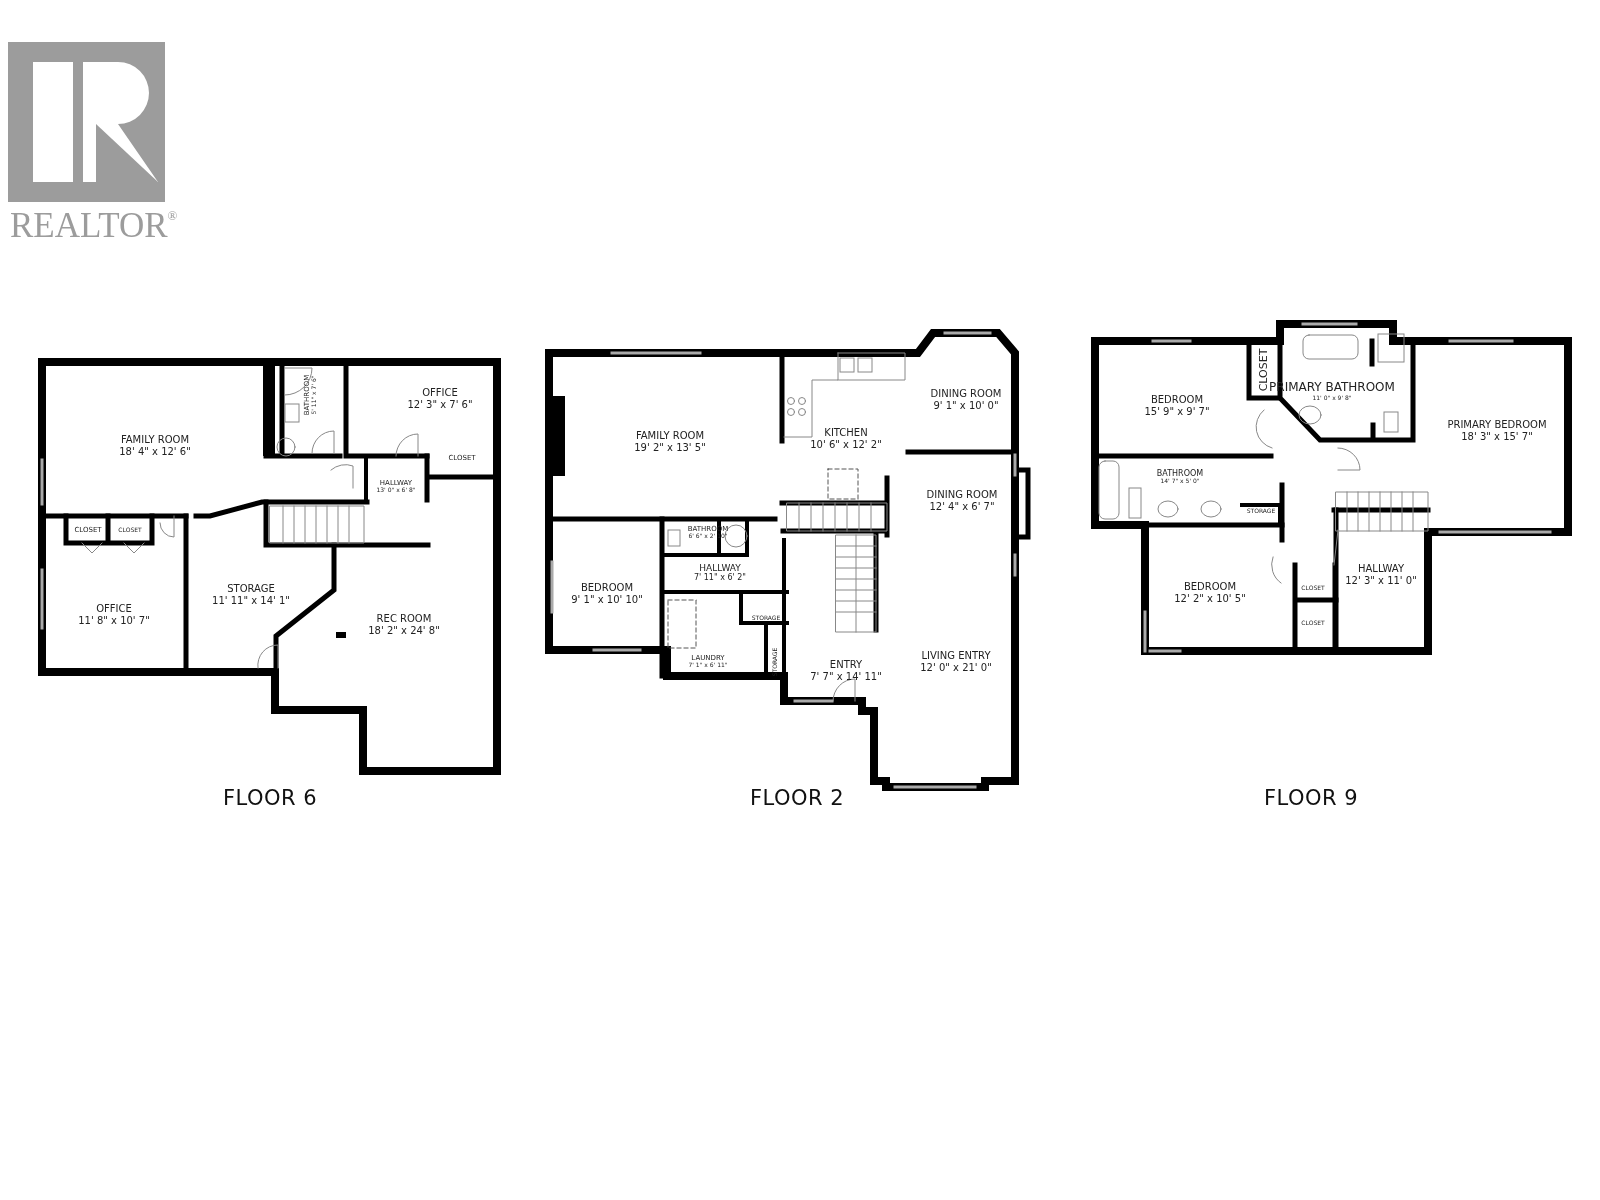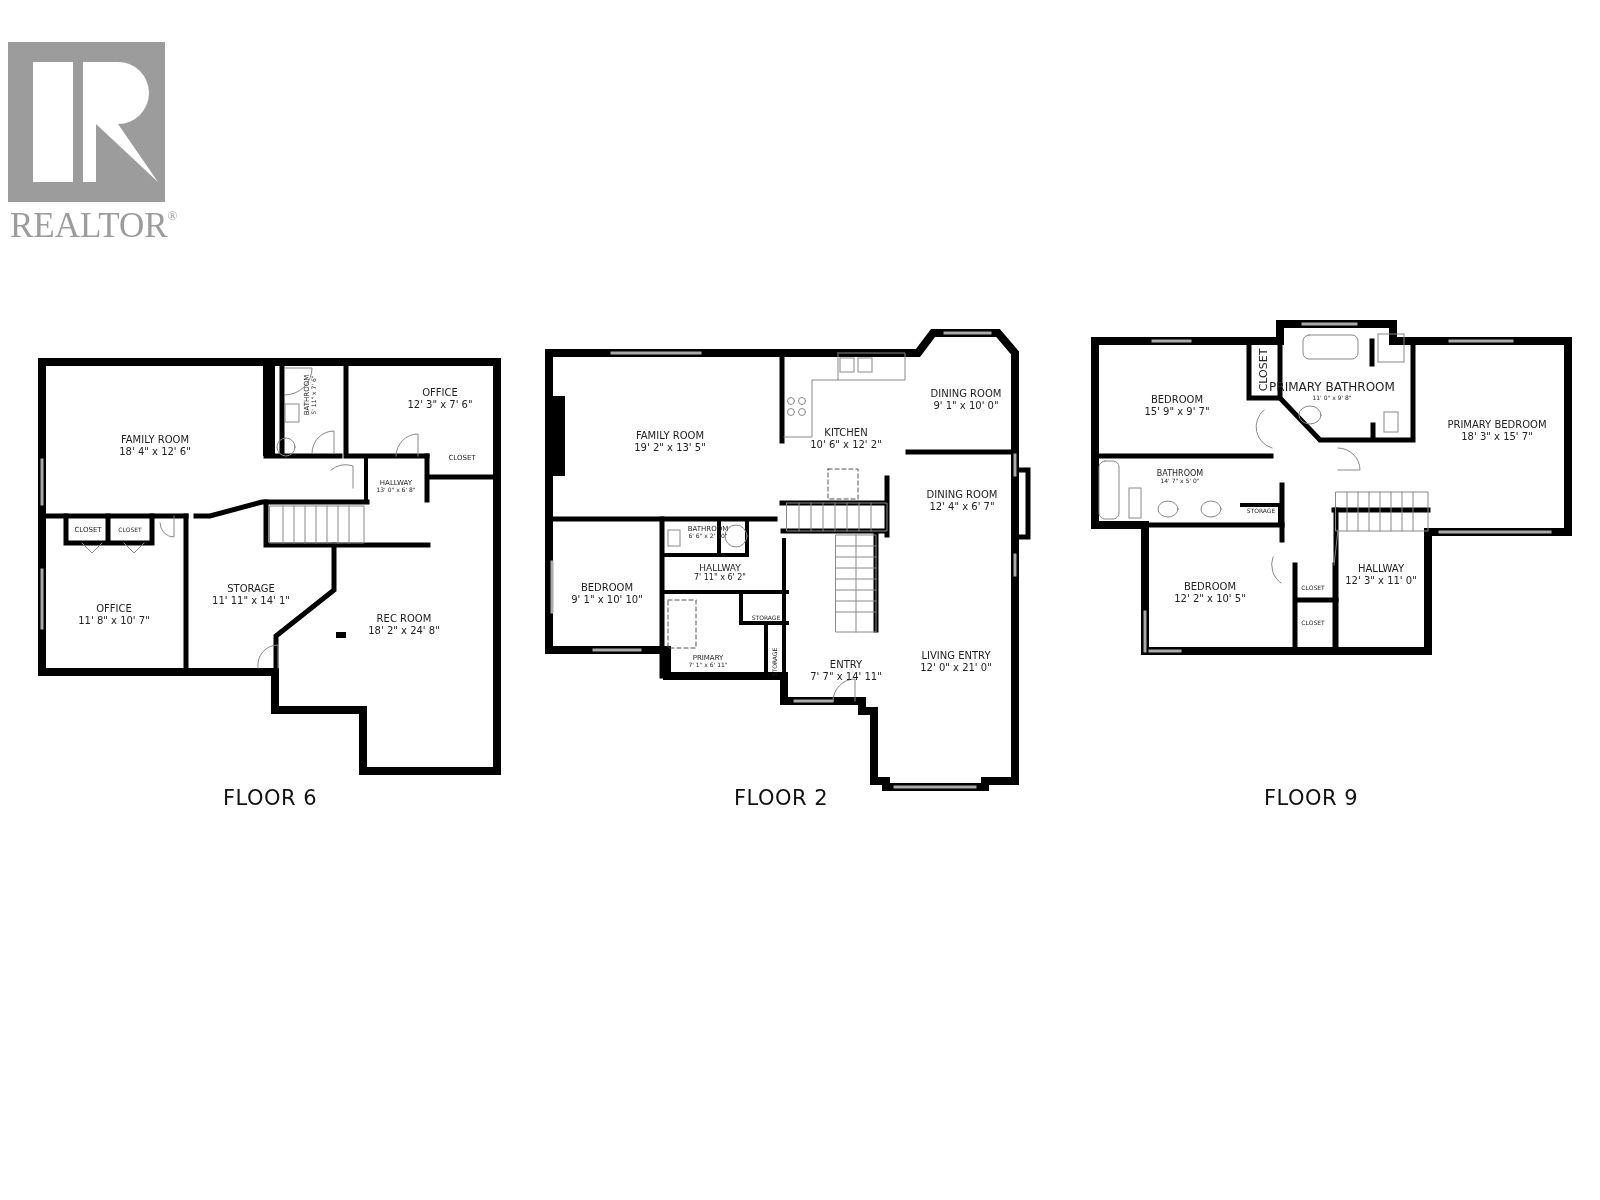--- a/index.html
+++ b/index.html
@@ -245,32 +245,32 @@
       <span class="nm">BEDROOM</span>
       <span class="dm">9' 1" x 10' 10"</span>
     </div>
   <div class="room-label xs" style="left:766px;top:618px">
       <span class="nm" style="font-size:6px">STORAGE</span>
     </div>
   <div class="room-label xs vert" style="left:775px;top:662px">
       <span class="nm" style="font-size:6px">STORAGE</span>
     </div>
   <div class="room-label sm" style="left:708px;top:661px">
-      <span class="nm">PRIMARY</span>
+      <span class="nm">LAUNDRY</span>
       <span class="dm">7' 1" x 6' 11"</span>
     </div>
   <div class="room-label" style="left:846px;top:670px">
       <span class="nm">ENTRY</span>
       <span class="dm">7' 7" x 14' 11"</span>
     </div>
   <div class="room-label" style="left:956px;top:661px">
       <span class="nm">LIVING ENTRY</span>
       <span class="dm">12' 0" x 21' 0"</span>
     </div>
-  <div class="floor-title" style="left:781px">FLOOR 2</div>
+  <div class="floor-title" style="left:797px">FLOOR 2</div>
 </div>
 
 <div>
   <div class="room-label" style="left:1177px;top:405px">
       <span class="nm">BEDROOM</span>
       <span class="dm">15' 9" x 9' 7"</span>
     </div>
   <div class="room-label vert" style="left:1264px;top:370px">
       <span class="nm" style="font-size:11px">CLOSET</span>
     </div>

